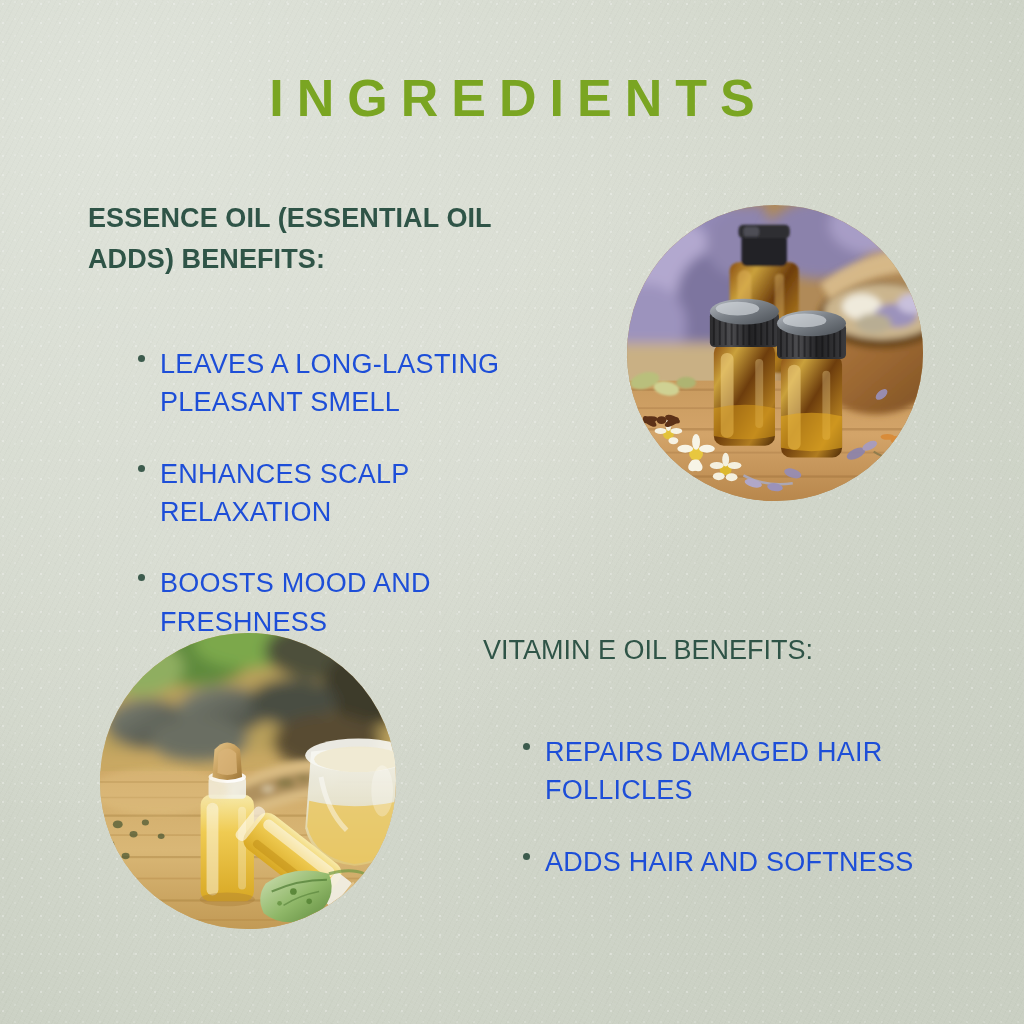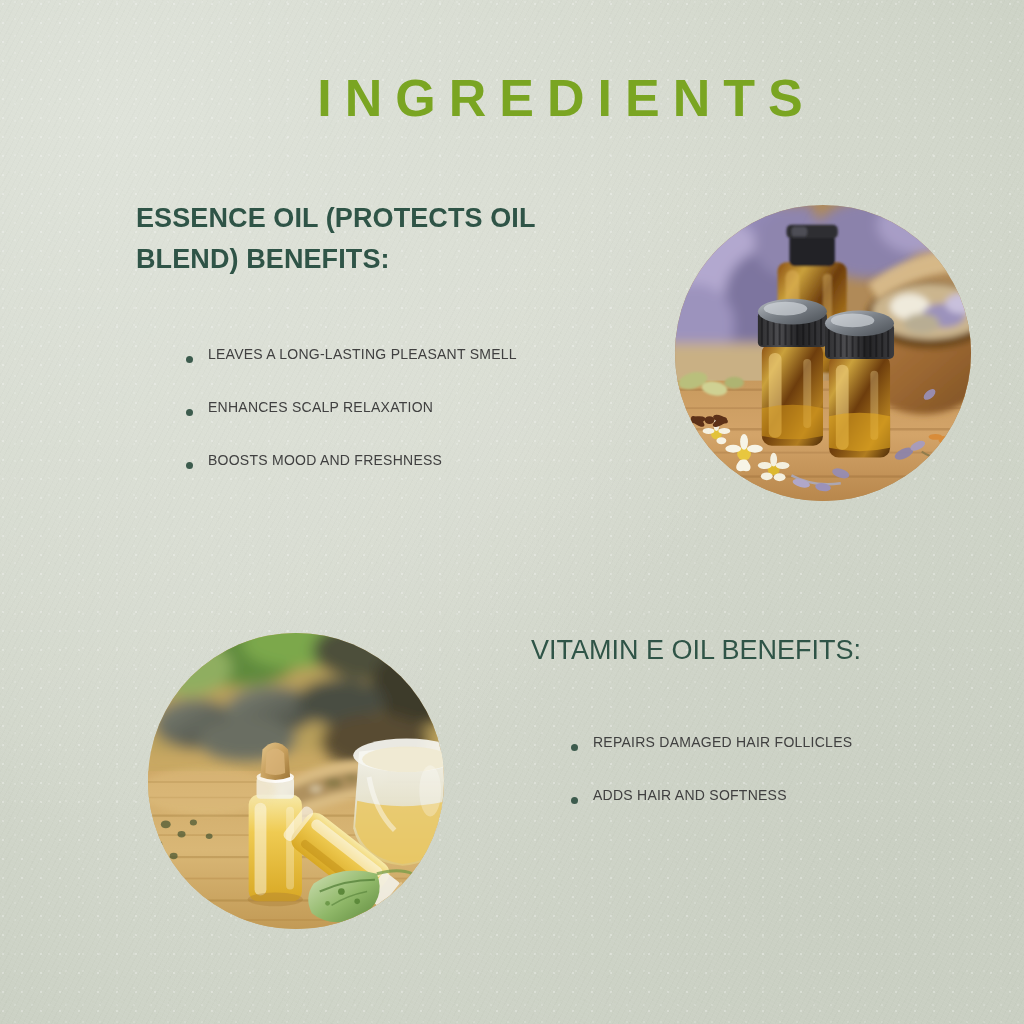--- a/index.html
+++ b/index.html
@@ -37,21 +37,21 @@
     background-size: 19px 19px, 23px 23px, 17px 17px, 29px 29px;
   }
   .bg-noise2 {
     position: absolute;
     inset: 0;
     opacity: .35;
     background-image:
       repeating-linear-gradient(27deg, rgba(255,255,255,.10) 0 1px, rgba(0,0,0,0) 1px 4px),
       repeating-linear-gradient(117deg, rgba(0,0,0,.045) 0 1px, rgba(0,0,0,0) 1px 5px);
   }
-  .content { position: absolute; inset: 0; margin-left: 48px; }
+  .content { position: absolute; inset: 0; }
 
   
   .title {
     position: absolute;
     top: 70px;
     left: 0;
     width: 1024px;
     text-align: center;
     font-size: 52px;
     font-weight: 700;
@@ -91,24 +91,24 @@
   }
   .sec2-list {
     position: absolute;
     left: 523px;
     top: 733px;
     width: 430px;
   }
 
   .bullet-row {
     display: flex;
-    align-items: center;
+    align-items: flex-start;
     margin-bottom: 33px;
-    color: #404040;
-    font-size: 14px;
+    color: #1d4ed8;
+    font-size: 27px;
     line-height: 1.42;
     letter-spacing: .25px;
   }
   .bullet-row:last-child { margin-bottom: 0; }
   .bullet-dot {
     flex: 0 0 auto;
     width: 7px;
     height: 7px;
     border-radius: 50%;
     background: #3c5b4d;
@@ -132,21 +132,21 @@
 
 <div class="poster">
   <div class="bg-base"></div>
   <div class="bg-noise"></div>
   <div class="bg-noise2"></div>
 
   <div class="content">
 
     <div class="title">INGREDIENTS</div>
 
-    <div class="sec1-head">ESSENCE OIL (PROTECTS OIL BLEND)  BENEFITS:</div>
+    <div class="sec1-head">ESSENCE OIL (ESSENTIAL OIL ADDS)  BENEFITS:</div>
 
     <div class="sec1-list">
       <div class="bullet-row">
         <span class="bullet-dot"></span>
         <span class="bullet-text">LEAVES A LONG-LASTING PLEASANT SMELL</span>
       </div>
       <div class="bullet-row">
         <span class="bullet-dot"></span>
         <span class="bullet-text">ENHANCES SCALP RELAXATION</span>
       </div>

